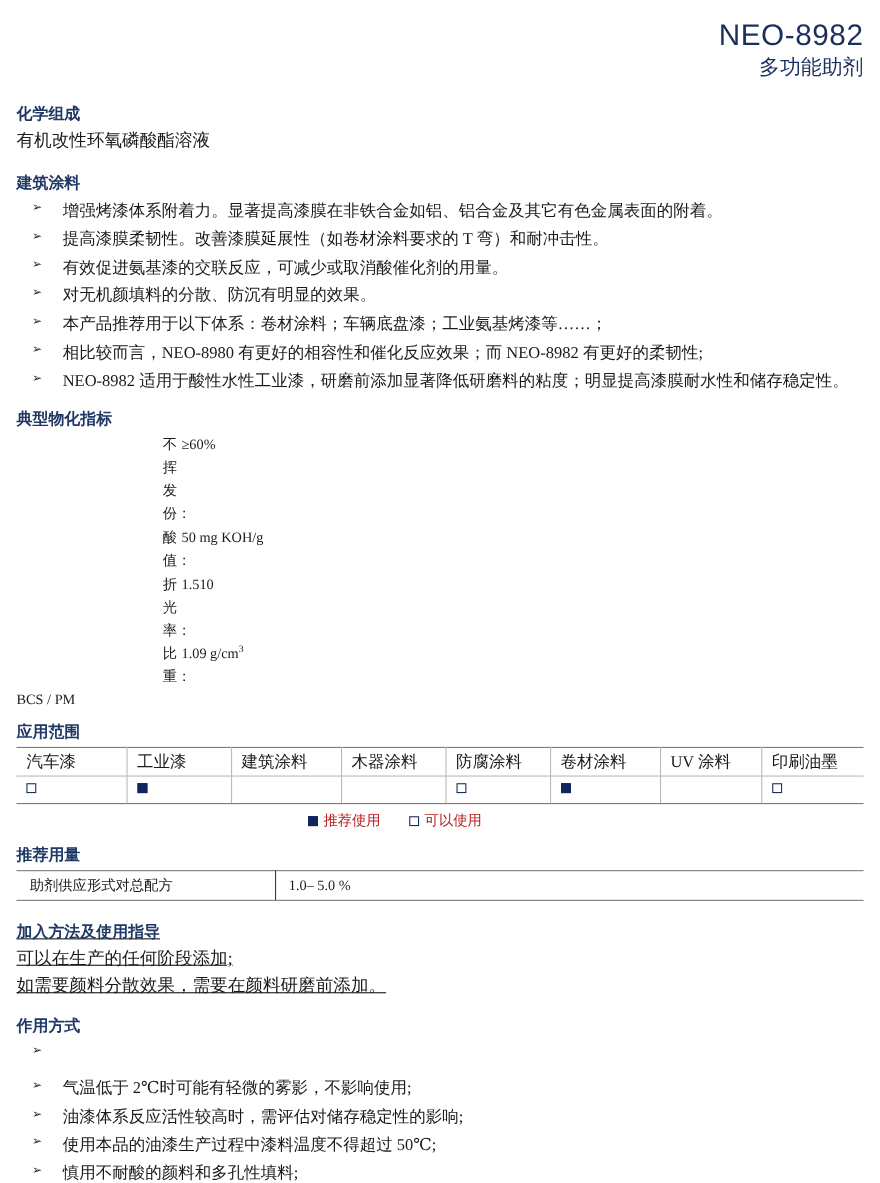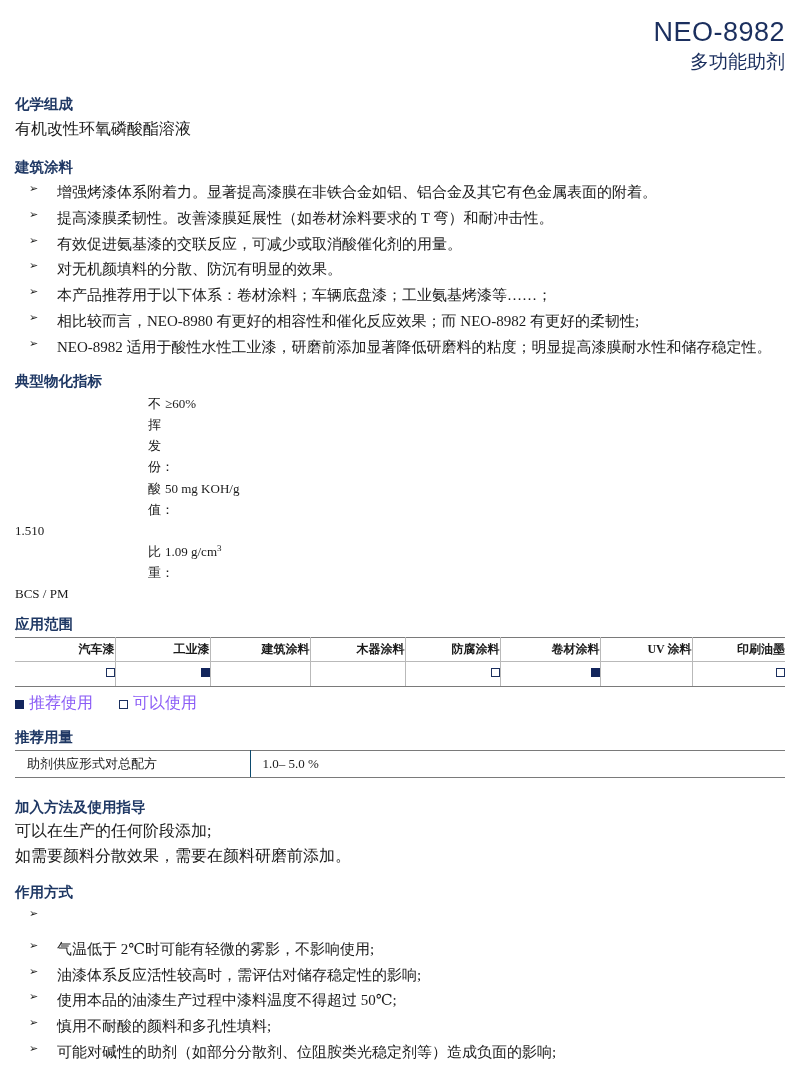--- a/index.html
+++ b/index.html
@@ -94,23 +94,23 @@
   table.app-table {
     width: 770px;
     border-collapse: collapse;
     margin-top: 2px;
     table-layout: fixed;
   }
   table.app-table th,
   table.app-table td {
     border-left: 1px solid #b9b9b9;
     border-right: 1px solid #b9b9b9;
-    font-size: 12px;
-    font-weight: bold;
-    text-align: right;
+    font-size: 15px;
+    font-weight: normal;
+    text-align: left;
     padding: 3px 0 3px 9px;
     height: 23px;
     vertical-align: middle;
   }
   table.app-table th:first-child,
   table.app-table td:first-child { border-left: none; }
   table.app-table th:last-child,
   table.app-table td:last-child { border-right: none; }
   table.app-table thead th {
     border-top: 1.4px solid #7a7a7a;
@@ -124,25 +124,25 @@
     display: inline-block;
     width: 9px;
     height: 9px;
     border: 1.2px solid #1b2f5e;
     background: #ffffff;
   }
   .mark.filled { background: #12255c; border-color: #12255c; }
   .mark.none { border: none; background: transparent; }
 
   .legend {
-    text-align: left;
-    font-size: 16px;
+    text-align: center;
+    font-size: 13px;
     margin-top: 6px;
     padding-right: 82px;
-    color: #8b5cf6;
+    color: #b91c1c;
   }
   .legend .mark { margin-right: 5px; position: relative; top: 1px; }
   .legend .legend-gap { display: inline-block; width: 26px; }
 
   
   table.dose-table {
     width: 770px;
     border-collapse: collapse;
     margin-top: 2px;
     table-layout: fixed;
@@ -190,20 +190,21 @@
     <div class="props" id="props-list">
         <div class="prop-row">
           <div class="prop-label">不挥发份：</div>
           <div class="prop-value"><span>≥60%</span></div>
         </div>
         <div class="prop-row">
           <div class="prop-label">酸值：</div>
           <div class="prop-value"><span>50 mg KOH/g</span></div>
         </div>
         <div class="prop-row">
+          <div class="prop-label">折光率：</div>
           <div class="prop-value"><span>1.510</span></div>
         </div>
         <div class="prop-row">
           <div class="prop-label">比重：</div>
           <div class="prop-value"><span>1.09 g/cm</span><sup>3</sup></div>
         </div>
         <div class="prop-row">
           <div class="prop-value"><span>BCS / PM</span></div>
         </div>
       </div>
@@ -247,21 +248,21 @@
     <table class="dose-table">
       <tbody>
         <tr>
           <td class="dose-label">助剂供应形式对总配方</td>
           <td>1.0– 5.0 %</td>
         </tr>
       </tbody>
     </table>
   </div>
 
-  <div class="section" style="margin-top:20px;">
+  <div class="section" style="margin-top:20px;text-decoration:underline;">
     <h2 class="section-heading">加入方法及使用指导</h2>
     <div id="addition-lines">
         <div class="body-line">可以在生产的任何阶段添加;</div>
         <div class="body-line">如需要颜料分散效果，需要在颜料研磨前添加。</div>
       </div>
   </div>
 
   <div class="section" style="margin-top:14px;">
     <h2 class="section-heading">作用方式</h2>
     <ul class="arrow-list" id="action-list">

